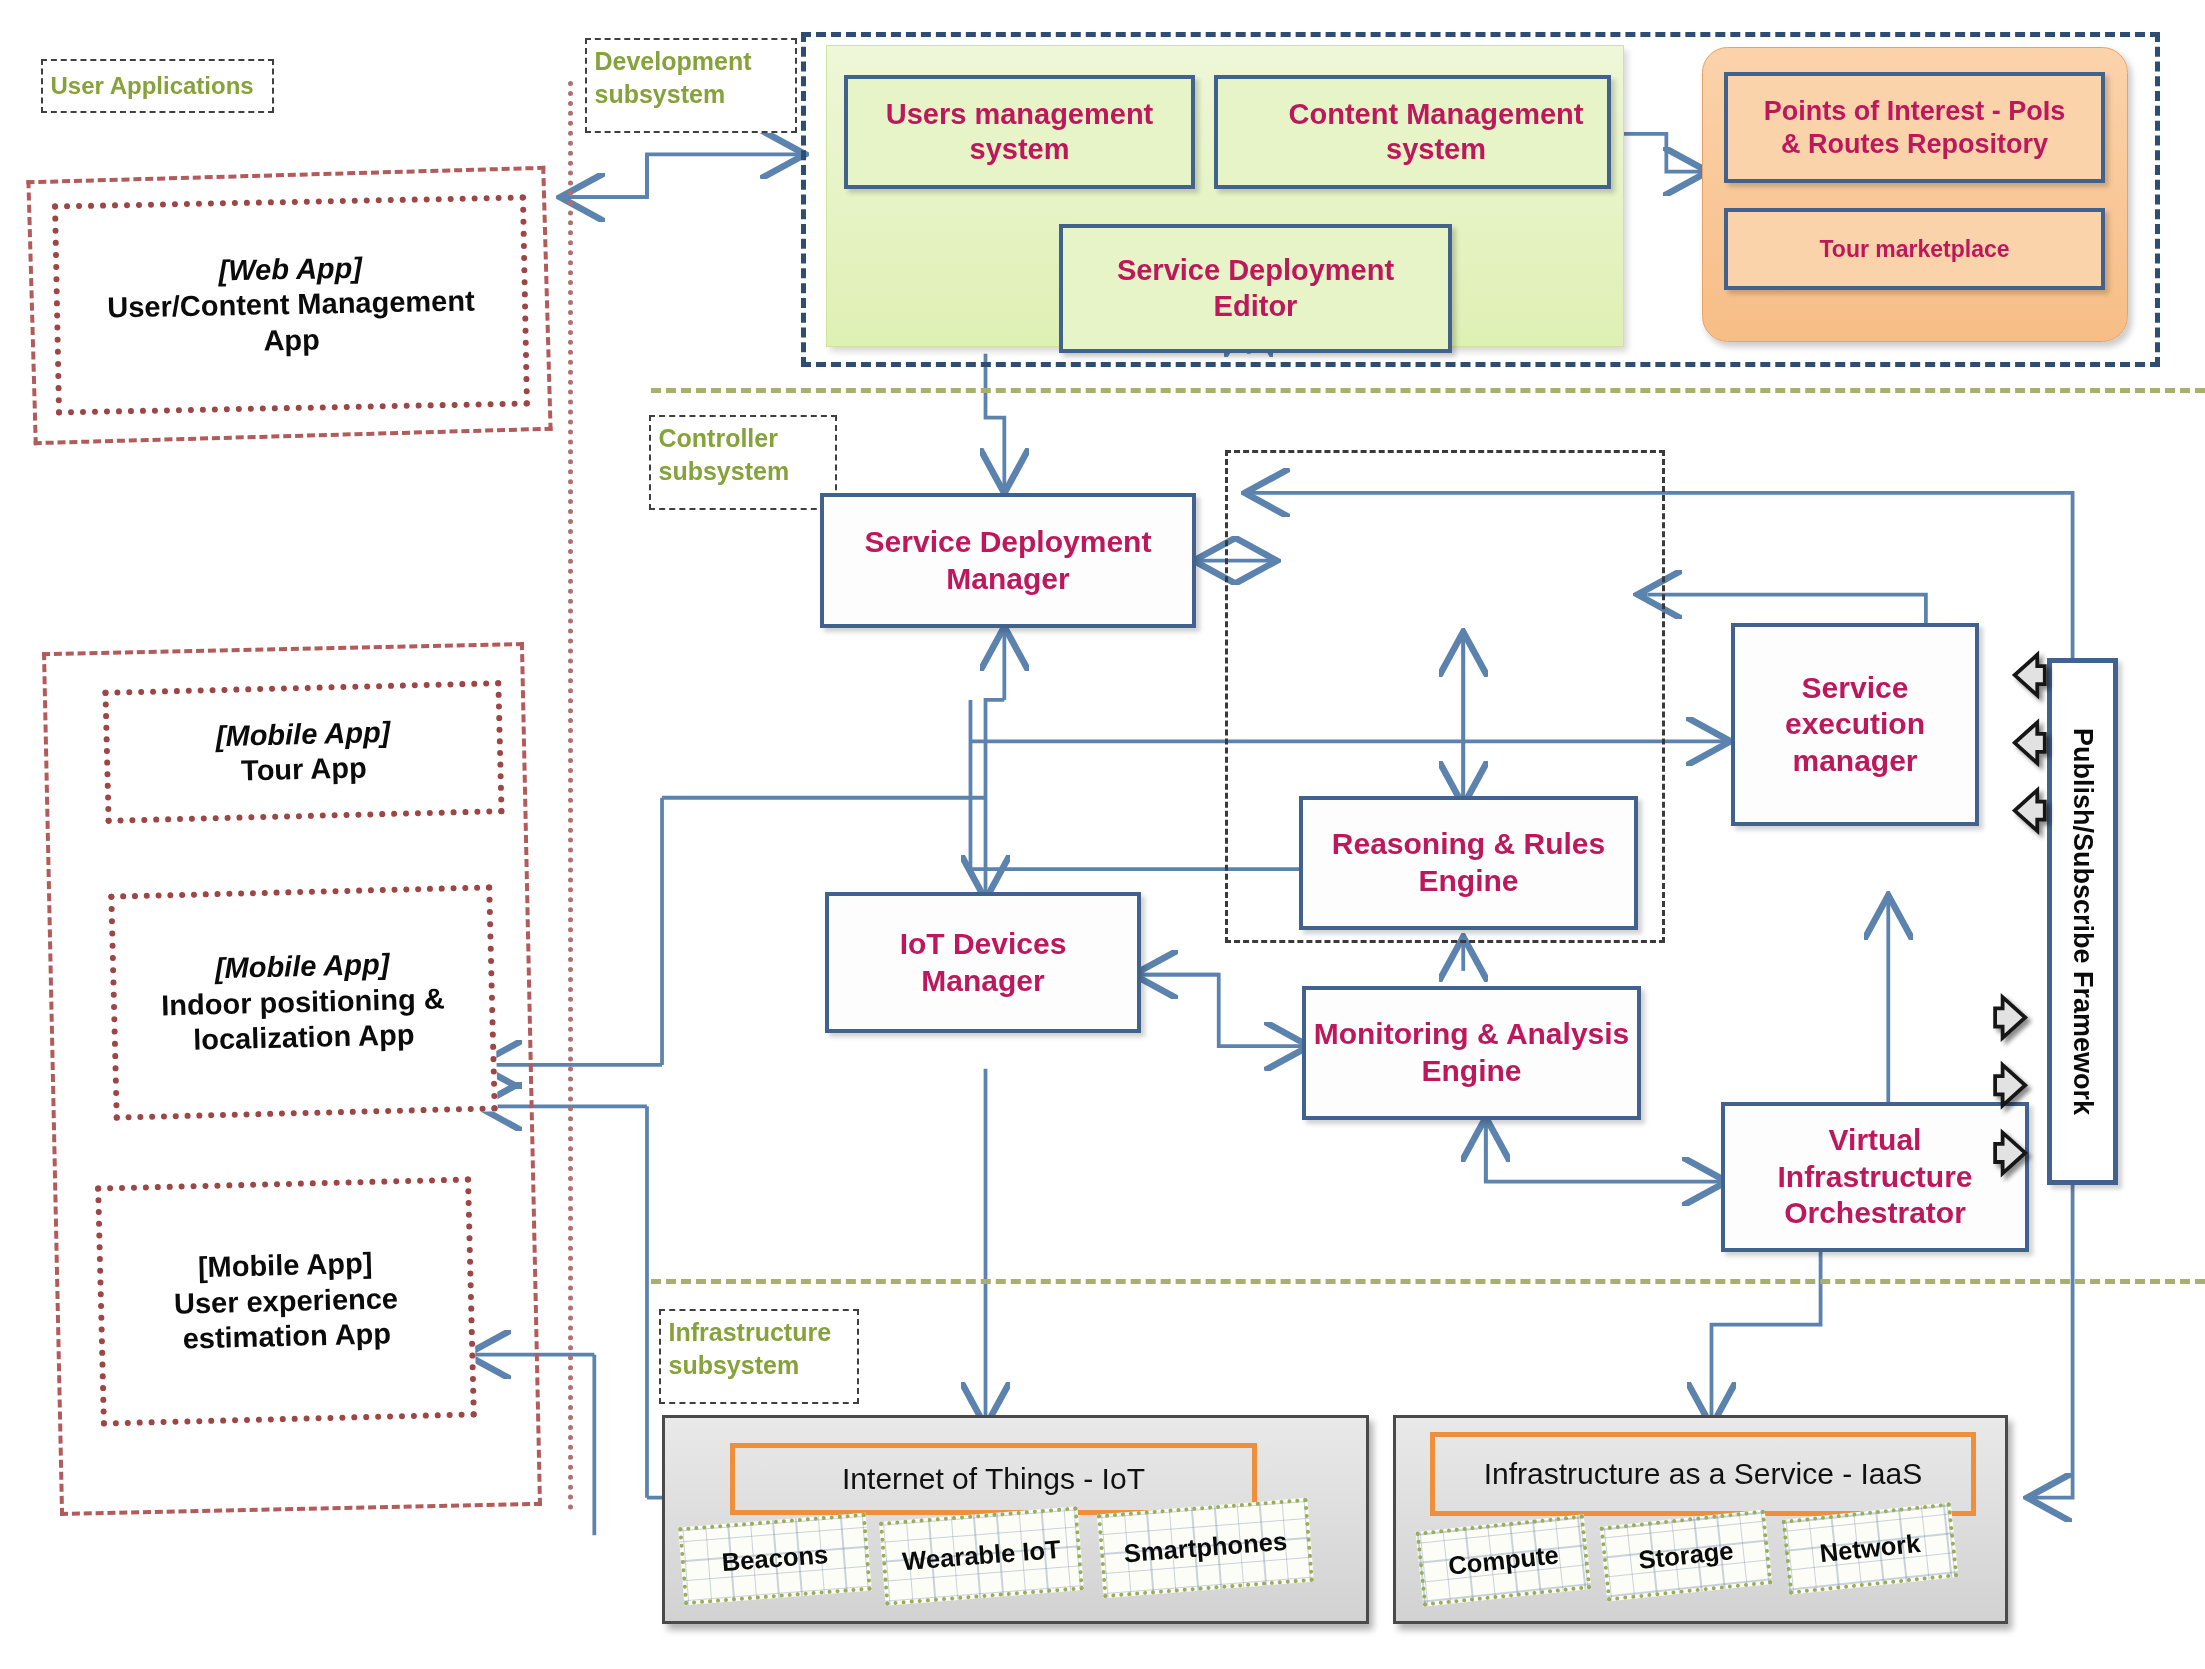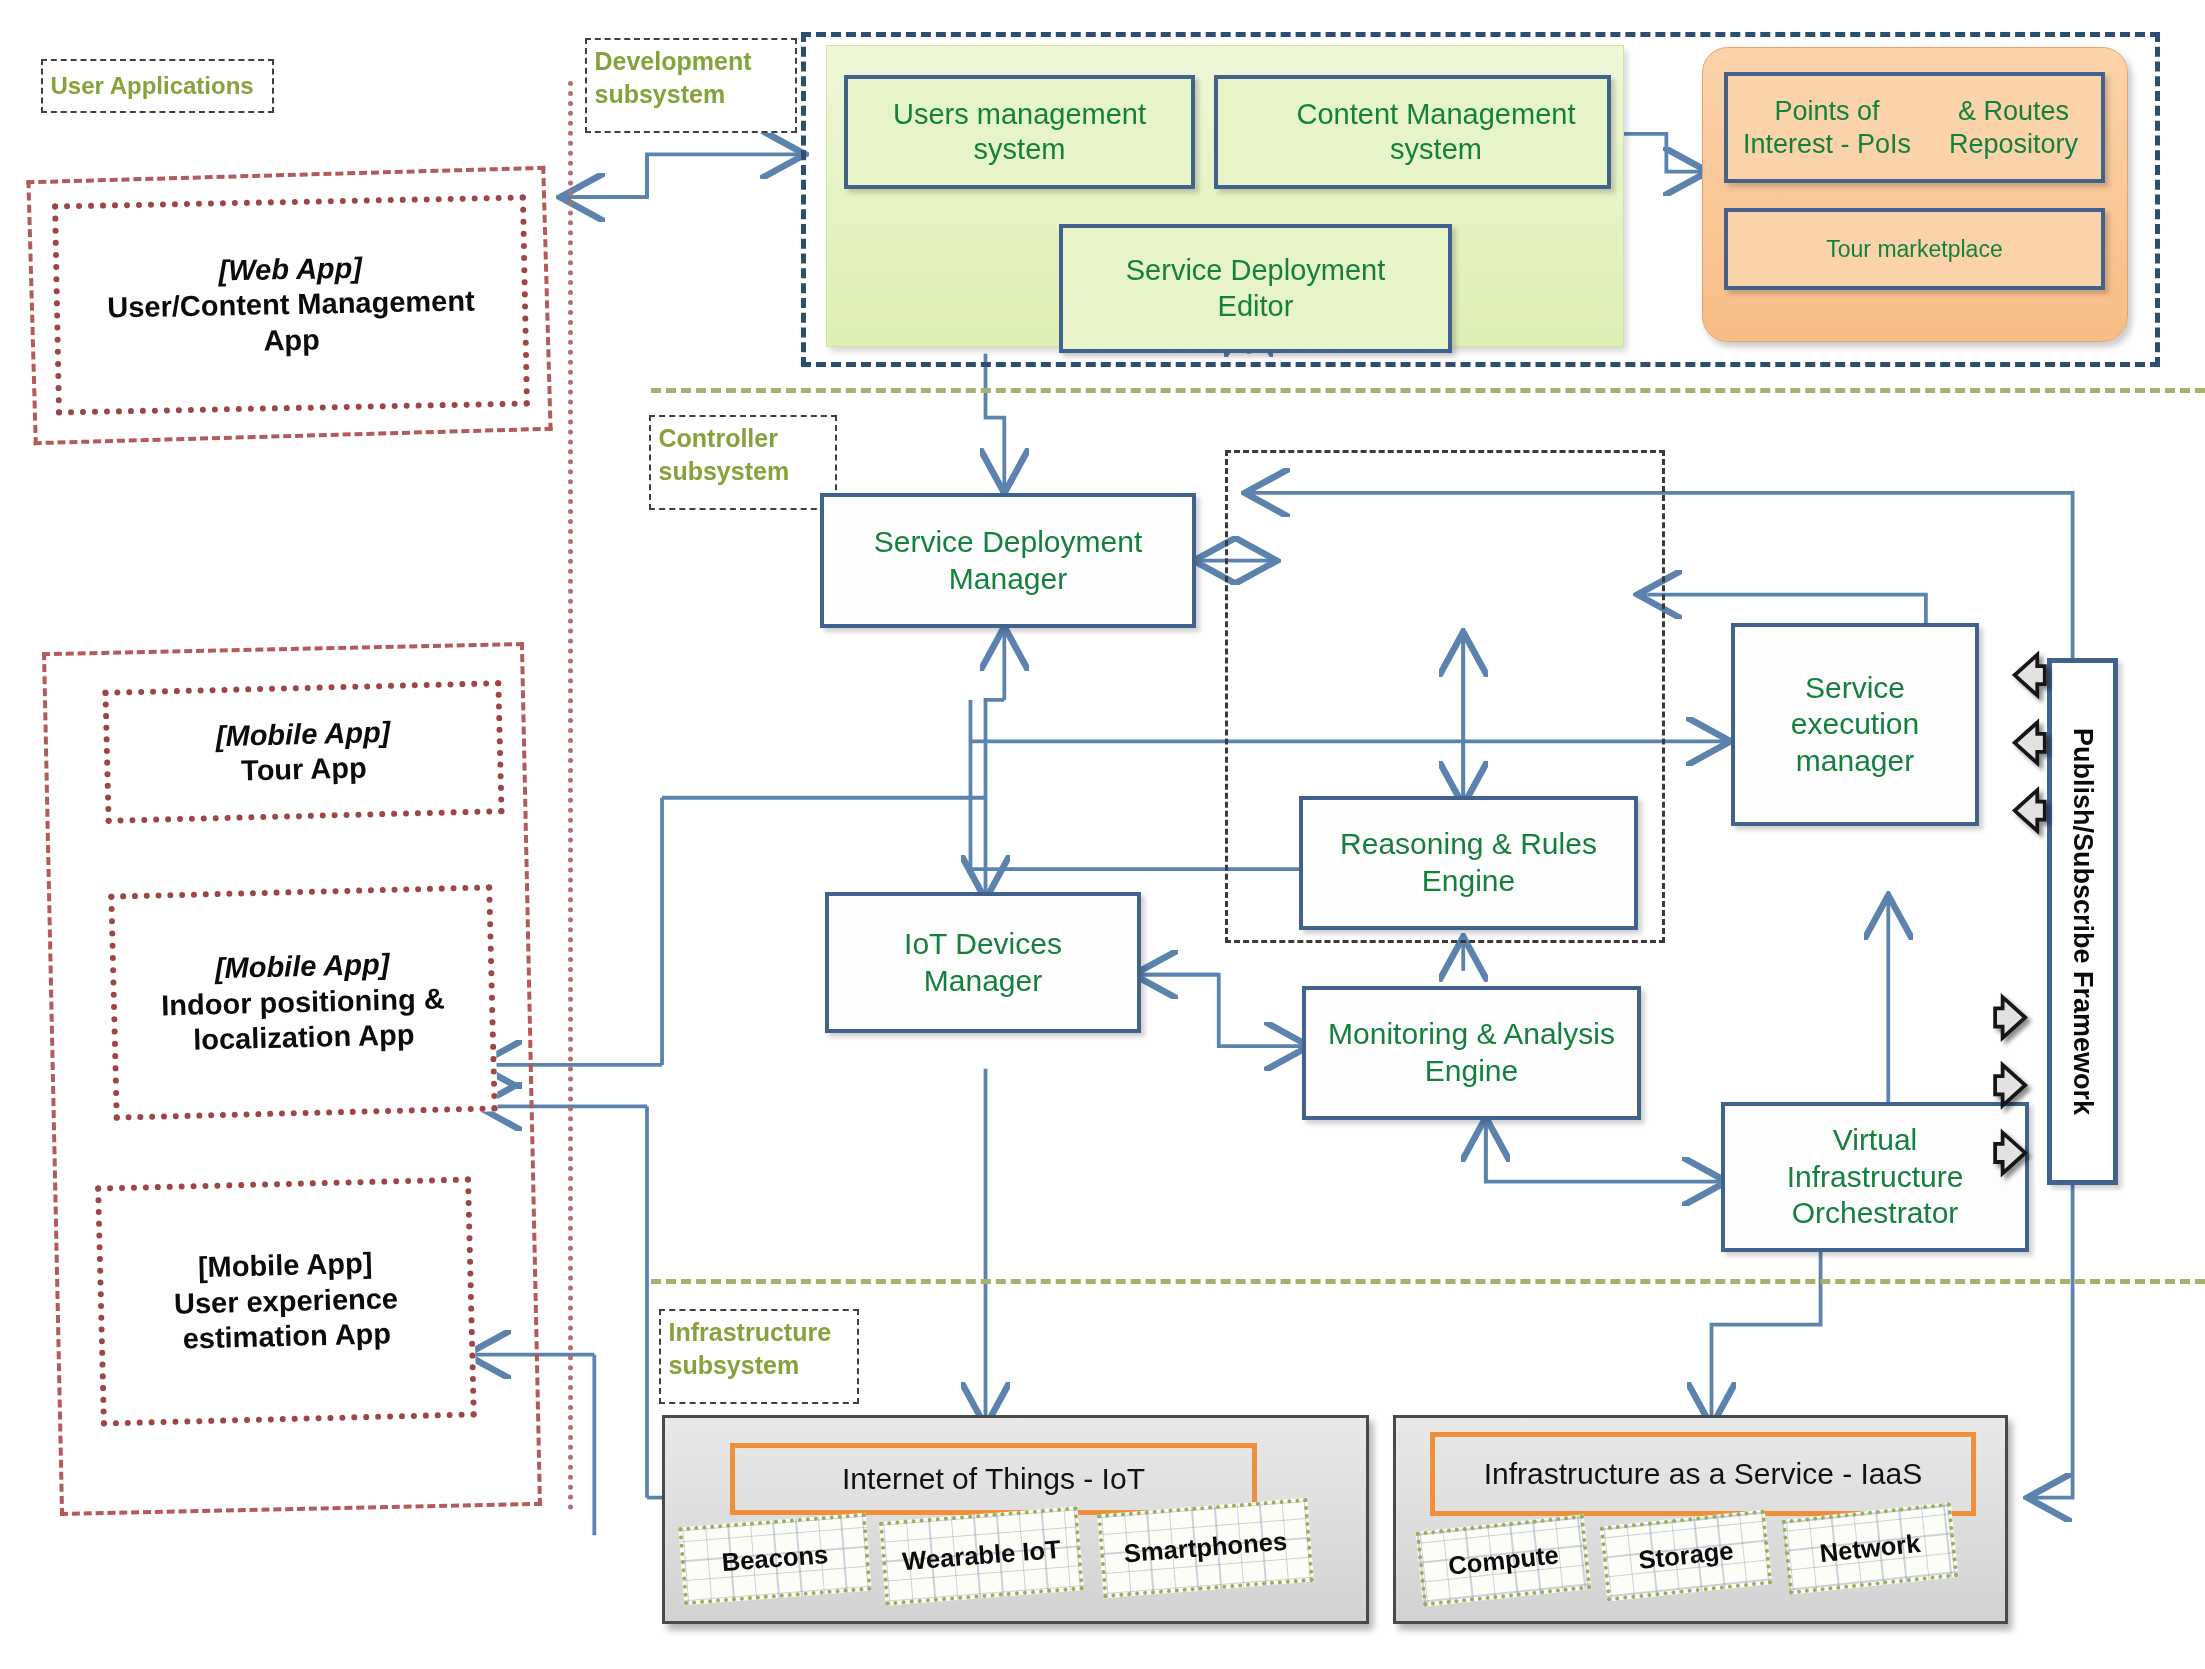--- a/index.html
+++ b/index.html
@@ -53,22 +53,22 @@
     background:linear-gradient(180deg,#fbd3ab 0%, #f7bd86 100%);
     border:1.5px solid #e8a267;
     border-radius:25.6px;
     box-shadow:3.8px 4.5px 6.8px rgba(0,0,0,.2);
   }
 
   
   .node {
     border:4.5px solid #40628c;
     background:#fdfdfd;
-    color:#15803d;
-    font-weight:400;
+    color:#be185d;
+    font-weight:700;
     box-shadow:3.8px 3.8px 4.5px rgba(0,0,0,.18);
   }
   .node.on-green  { background:#e7f4c8; }
   .node.on-orange { background:#fbd3ab; }
 
   
   .grey-plate {
     background:linear-gradient(180deg,#e9e9e9 0%, #d2d2d2 100%);
     border:3px solid #4a4a4a;
     box-shadow:5.3px 6px 6.8px rgba(0,0,0,.3);
@@ -271,21 +271,21 @@
     <div>system</div>
   </div>
 
   <div class="abs node on-green blk ctr" style="left:1059px; top:224px; width:393px; height:129px; font-size:29px; flex-direction:column;">
     <div>Service Deployment</div>
     <div>Editor</div>
   </div>
 
   <div class="abs orange-panel blk" style="left:1702px; top:47px; width:426px; height:295px;"></div>
 
-  <div class="abs node on-orange blk ctr" style="left:1724px; top:72px; width:381px; height:111px; font-size:27px; flex-direction:row;align-items:center;">
+  <div class="abs node on-orange blk ctr" style="left:1724px; top:72px; width:381px; height:111px; font-size:27px; flex-direction:column;align-items:center;">
     <div>Points of Interest  - PoIs</div>
     <div>&amp; Routes Repository</div>
   </div>
 
   <div class="abs node on-orange blk ctr" style="left:1724px; top:208px; width:381px; height:82px; font-size:23px;">
     <span>Tour marketplace</span>
   </div>
 
   <div class="abs node blk ctr" style="left:820px; top:493px; width:376px; height:135px; font-size:30px; flex-direction:column;">
     <div>Service Deployment</div>

